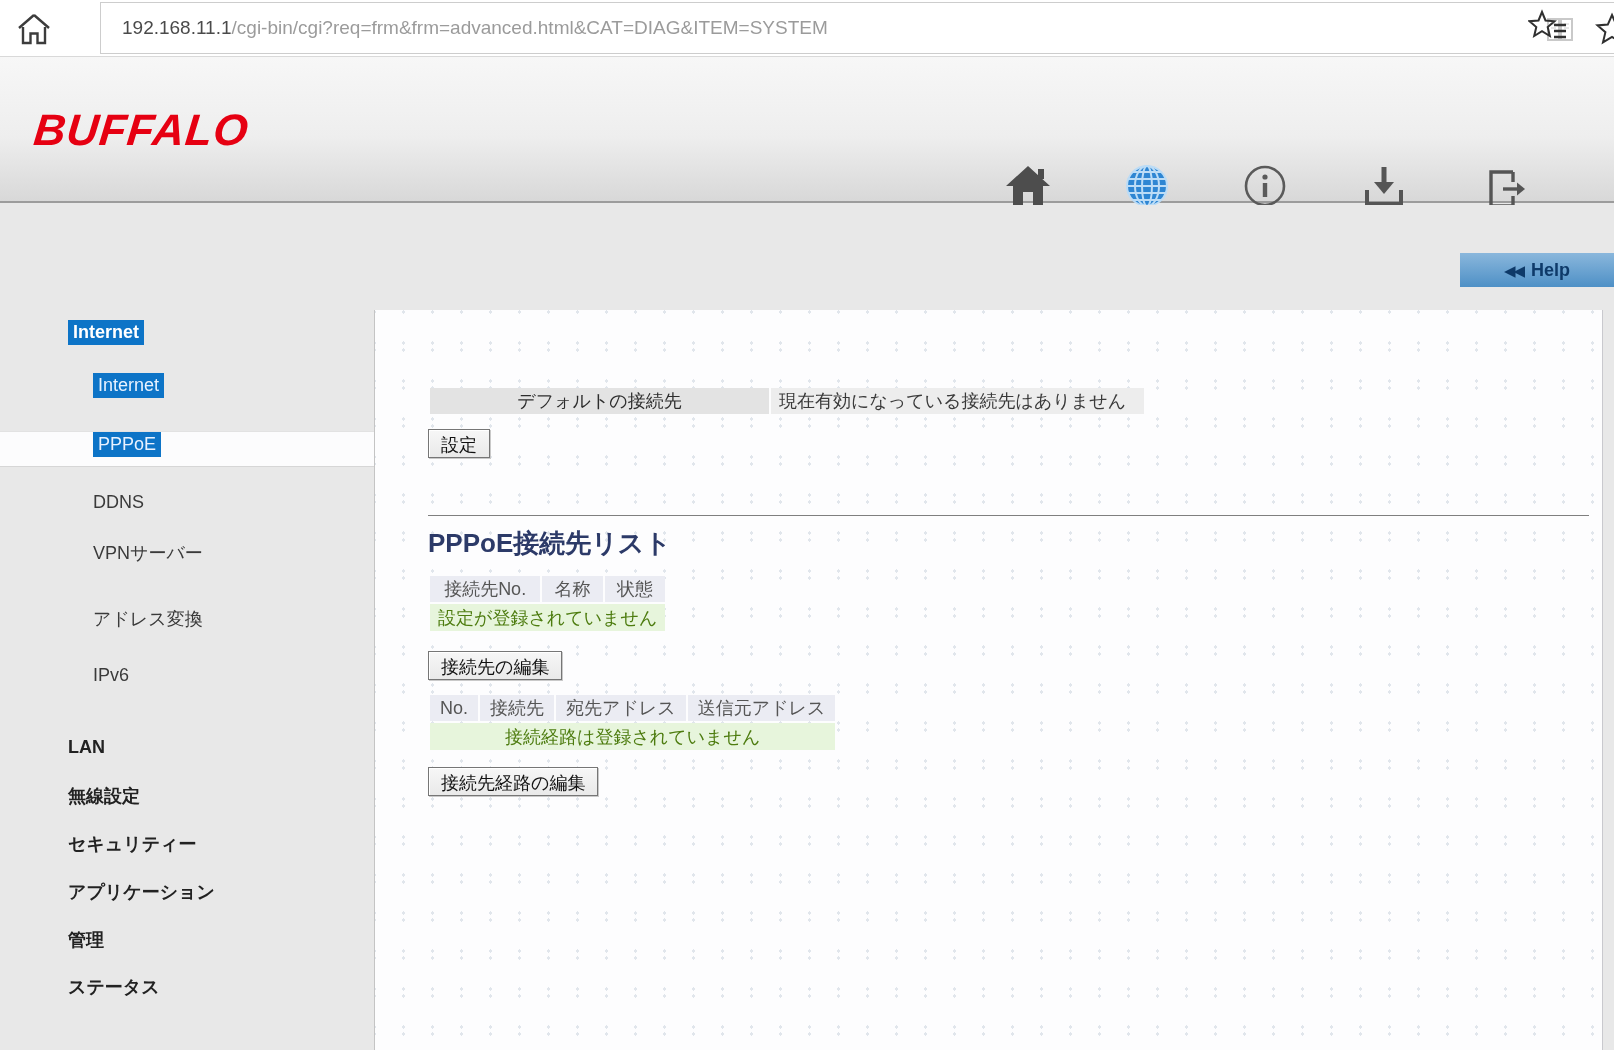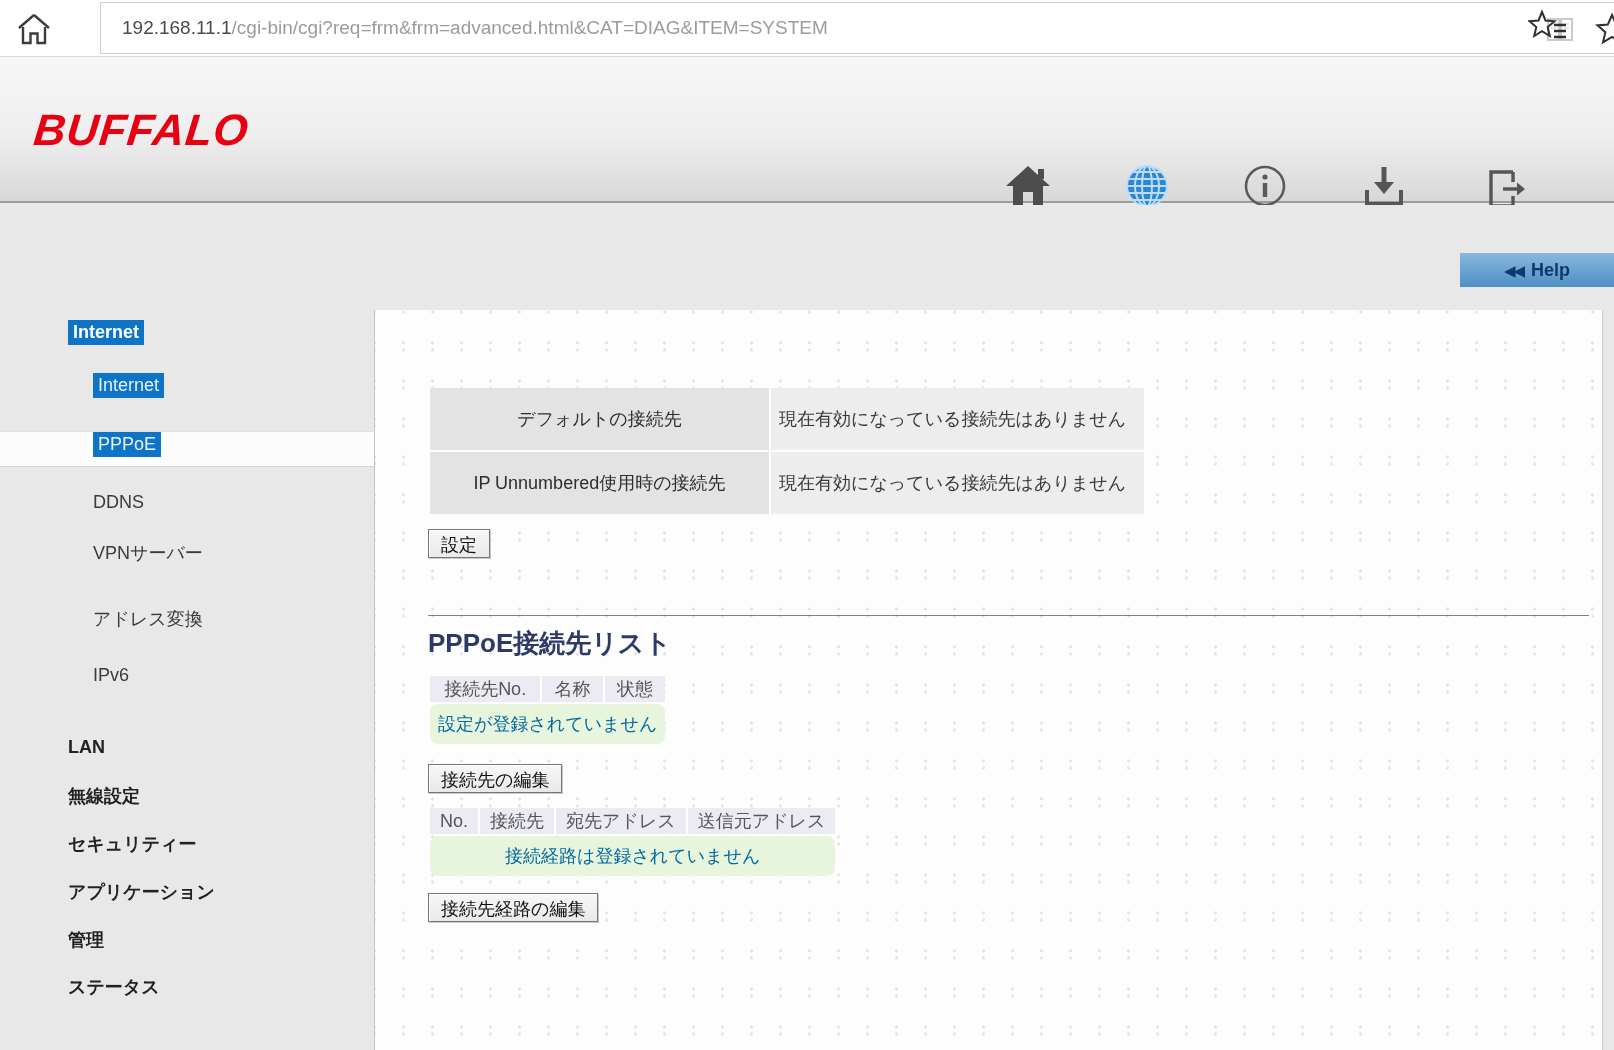--- a/index.html
+++ b/index.html
@@ -60,39 +60,39 @@
   .panel { position:absolute; left:374px; top:105px; width:1229px; height:740px;
     background:#fdfdfe; border-left:1px solid #c4c4c4; border-right:1px solid #c9c9ce;
     background-image:
       radial-gradient(#e1e6ec 1.2px, transparent 1.4px),
       radial-gradient(#e1e6ec 1.2px, transparent 1.4px);
     background-size:29px 38px, 29px 38px;
     background-position:14px 14px, 14px 21px;
     padding:76px 0 0 53px; }
 
   table { border-collapse:separate; border-spacing:2px; font-size:18px; }
-  .t1 td { height:18px; padding:19px 8px;margin-left:20px; }
+  .t1 td { height:18px; padding:1px 8px;margin-left:20px; }
   .t1 .lab { background:#e3e3e3; color:#2d2d2d; text-align:center; width:339px; }
   .t1 .val { background:#ededed; color:#3a3a3a; width:373px; }
 
   .winbtn { display:inline-block; background:linear-gradient(#f7f7f7,#e9e9e9);
     border:1px solid #767676; box-shadow:inset 1px 1px 0 #ffffff, 1px 1px 0 #c9c9c9;
     font-size:18px; color:#111; padding:3px 12px 4px 12px; height:29px; cursor:pointer;
     font-family:inherit; }
   .btn1 { margin:13px 0 0 0; }
 
   .divider { border:none; border-top:1px solid #7f7f7f; width:1161px;
     margin:57px 0 0 0; }
 
   .sec-title { font-size:26px; font-weight:bold; color:#2c3a68; margin-top:10px; }
 
   .t2 { margin-top:13px; }
   .t2 th { background:#ebecf3; color:#555; font-weight:normal; height:26px;
     padding:1px 10px; }
-  .t2 td.empty { background:#e7f5dc; color:#0369a1; height:40px; padding:1px 8px;border-radius:8px; }
+  .t2 td.empty { background:#e7f5dc; color:#4d7c0f; height:27px; padding:1px 8px; }
   .t3 td.empty { text-align:center; }
 
   .btn2 { margin-top:18px; }
   .title2 { margin-top:26px; }
   .btn3 { margin-top:15px; }
 
   svg { display:block; }
 </style>
 </head>
 <body>
@@ -206,24 +206,20 @@
   </div>
 
   <div class="panel">
 
     <table class="t1">
       <tbody>
           <tr>
         <td class="lab">デフォルトの接続先</td>
         <td class="val">現在有効になっている接続先はありません</td>
       </tr>
-      <tr>
-        <td class="lab">IP Unnumbered使用時の接続先</td>
-        <td class="val">現在有効になっている接続先はありません</td>
-      </tr>
     </tbody>
       </table>
 
     <button class="winbtn btn1">設定</button>
 
     <hr class="divider">
 
     <div class="sec-title">PPPoE接続先リスト</div>
 
     <table class="t2">

